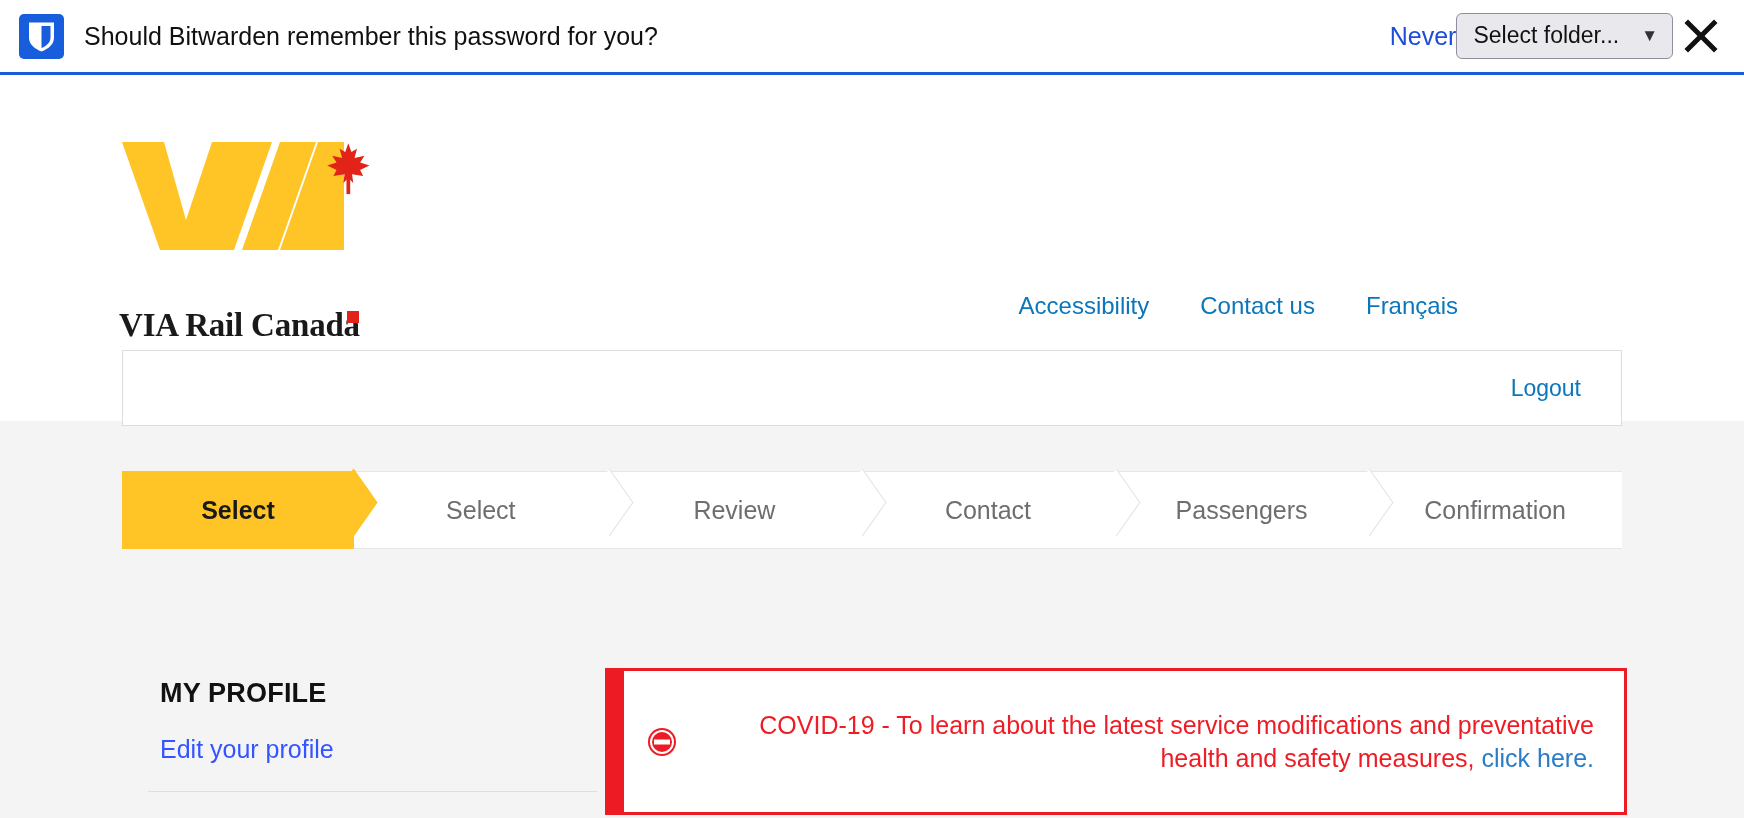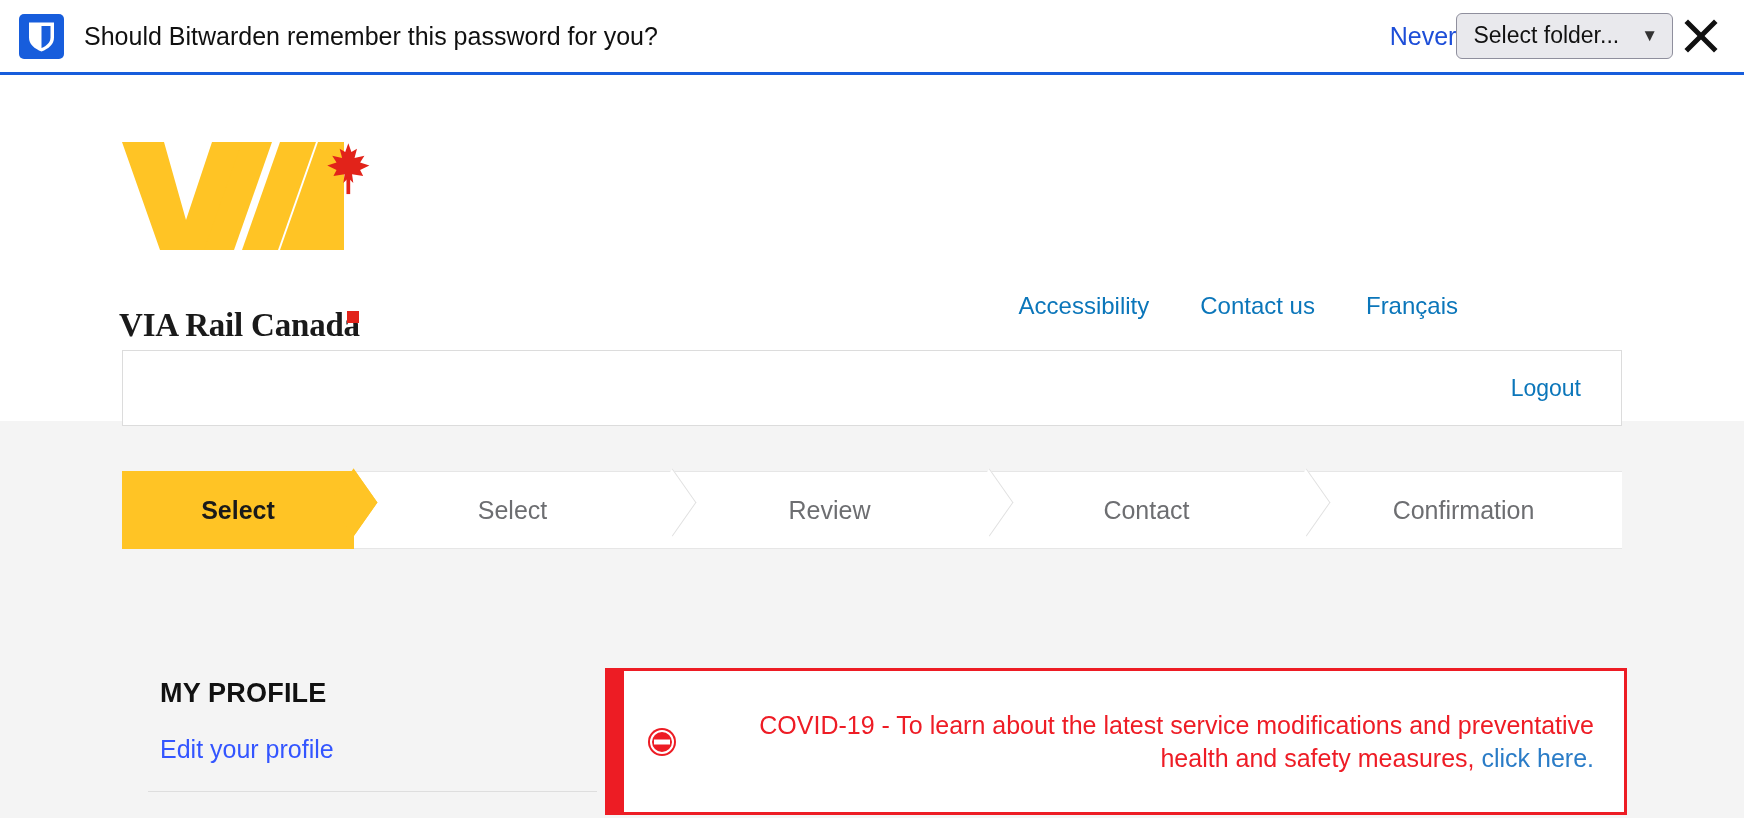--- a/index.html
+++ b/index.html
@@ -358,20 +358,23 @@
       <span class="lbl">Select</span>
     </div>
     <div class="step">
       <span class="lbl">Select</span>
     </div>
     <div class="step">
       <span class="lbl">Review</span>
     </div>
     <div class="step">
       <span class="lbl">Contact</span>
+    </div>
+    <div class="step">
+      <span class="lbl">Passengers</span>
     </div>
     <div class="step">
       <span class="lbl">Confirmation</span>
     </div>
   </div>
 
   <div id="sidebar">
     <div class="side-head">MY PROFILE</div>
     <div style="height:26px"></div>
     <a class="side-link">Edit your profile</a>

